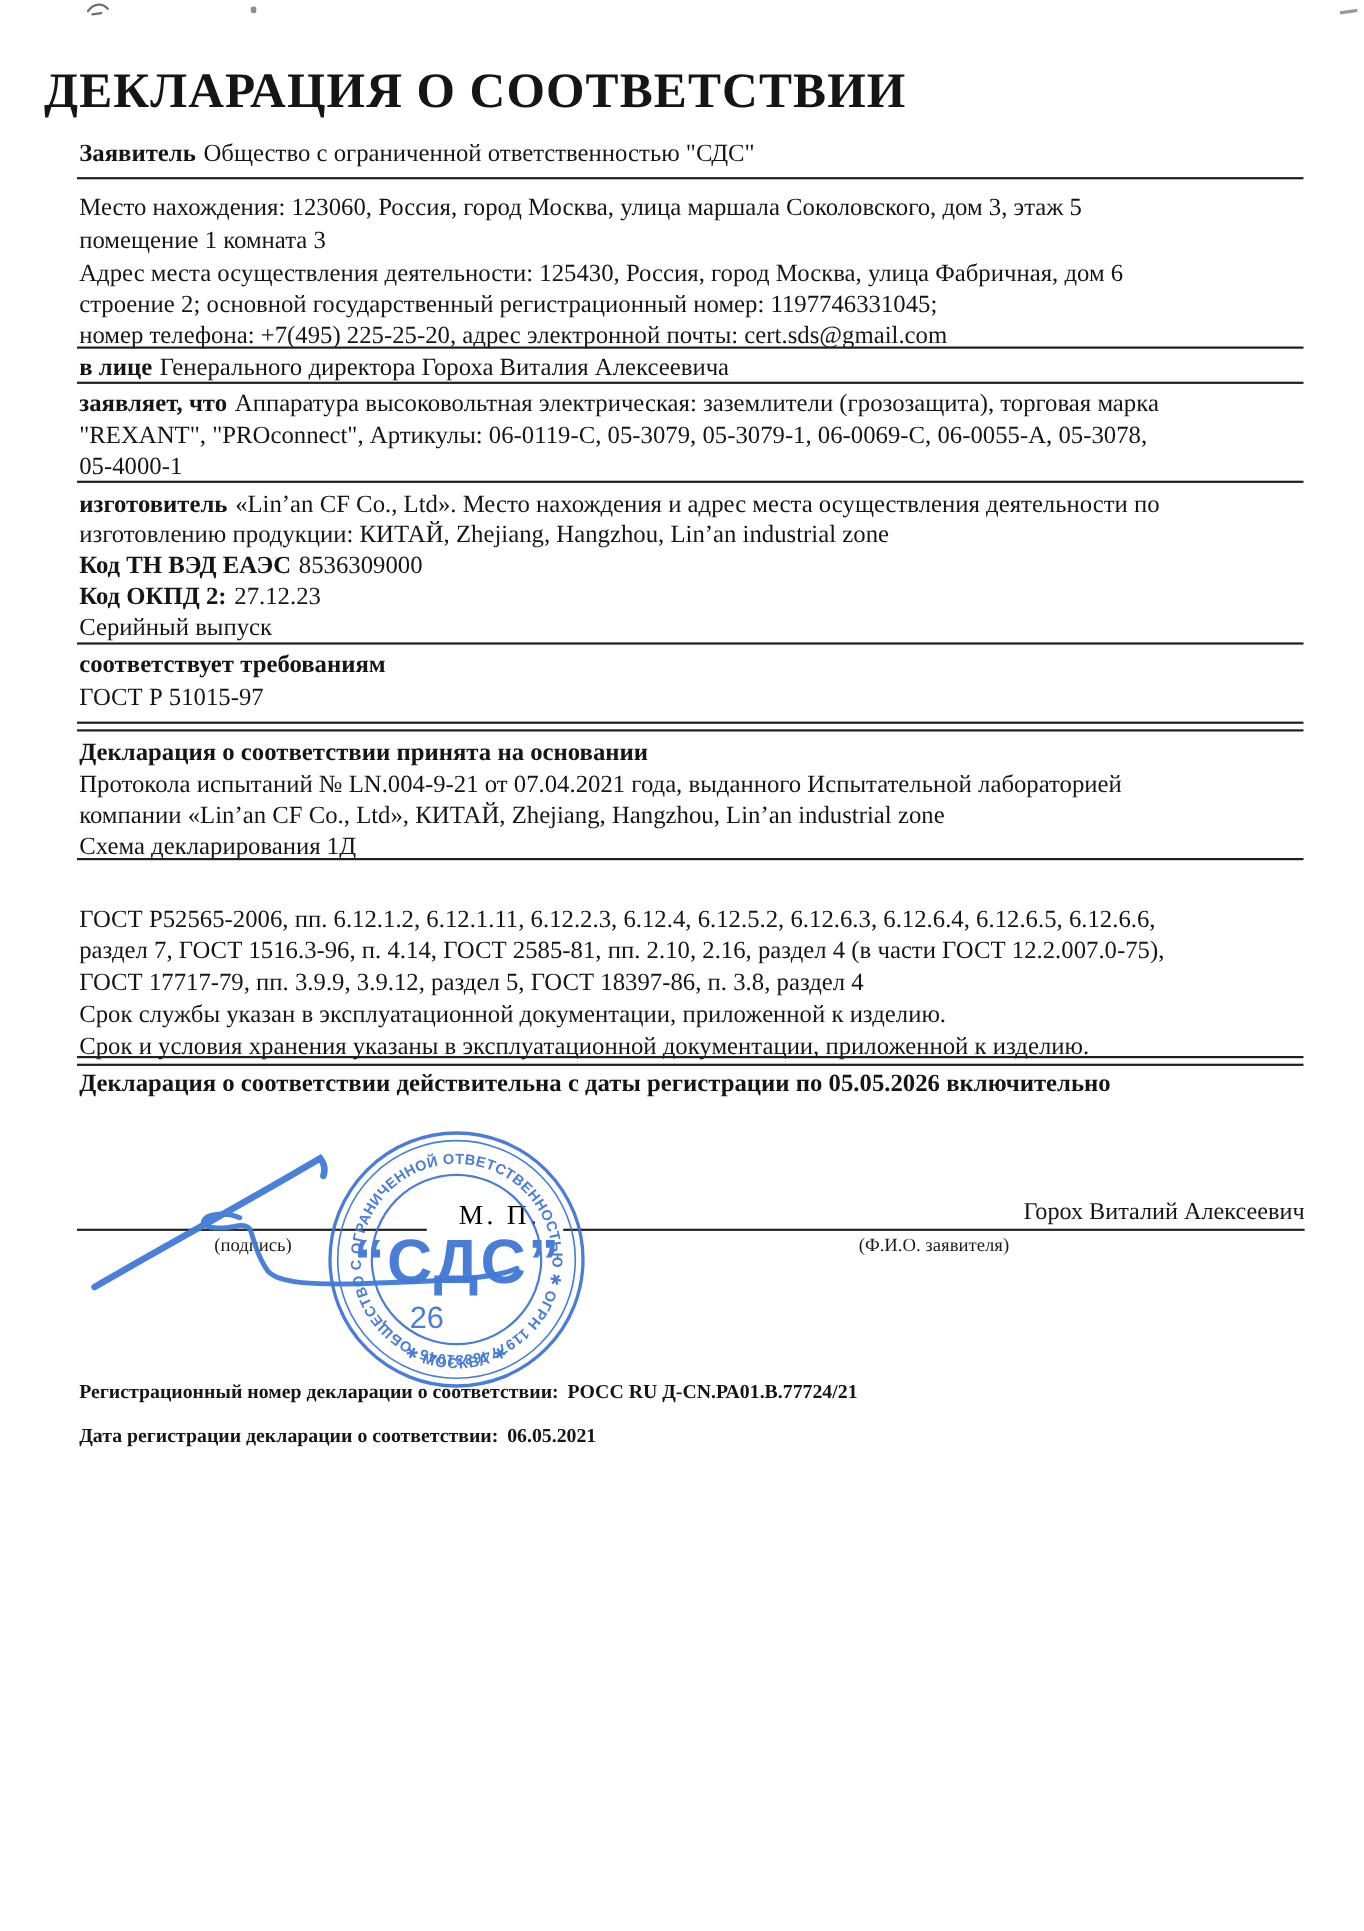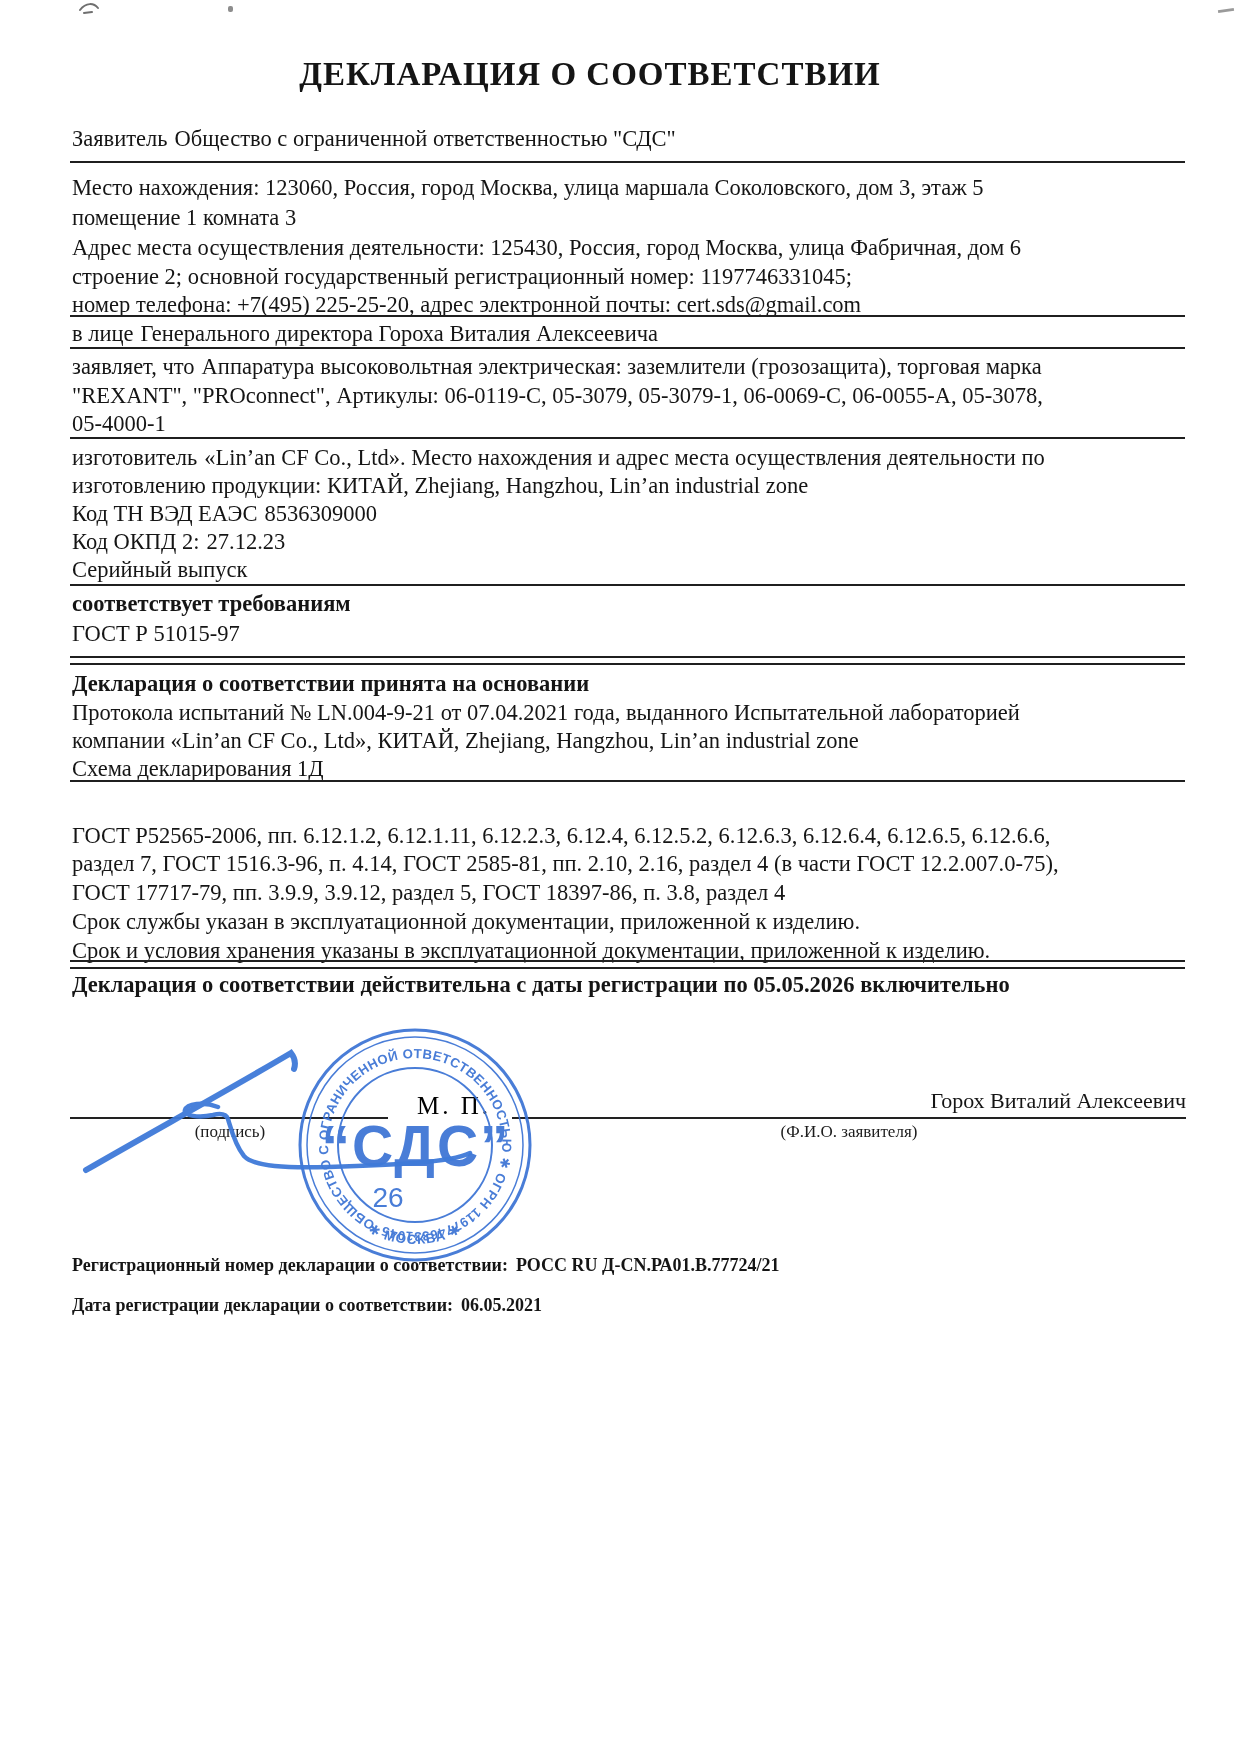--- a/index.html
+++ b/index.html
@@ -4,28 +4,28 @@
 <style>
   html,body{margin:0;padding:0;background:#e8e8e8;}
   .page{
     position:relative;width:1240px;height:1755px;margin:0 auto;
     background:#ffffff;overflow:hidden;
     font-family:"Liberation Serif","DejaVu Serif",serif;
     color:var(--text-black,#151515);
   }
   .title{
     position:absolute;left:40px;top:56px;width:1100px;
-    text-align:center;font-size:33px;font-weight:bold;letter-spacing:1px;
+    text-align:left;font-size:45px;font-weight:bold;letter-spacing:1px;
     white-space:nowrap;
   }
   .row{
     position:absolute;left:72px;width:1140px;
     font-size:22.5px;line-height:26px;white-space:nowrap;
   }
-  .row b{font-weight:normal;}
+  .row b{font-weight:bold;}
   .row b:not(:empty){margin-right:7px;}
   .row.bold-row{font-weight:bold;}
   .rule{
     position:absolute;left:70px;width:1115px;height:0;
     border-top:2px solid var(--rule-black,#1f1f1f);
   }
   .rule.thick{border-top-width:2.5px;}
   .sigline{
     position:absolute;height:0;border-top:2px solid #222;
   }

